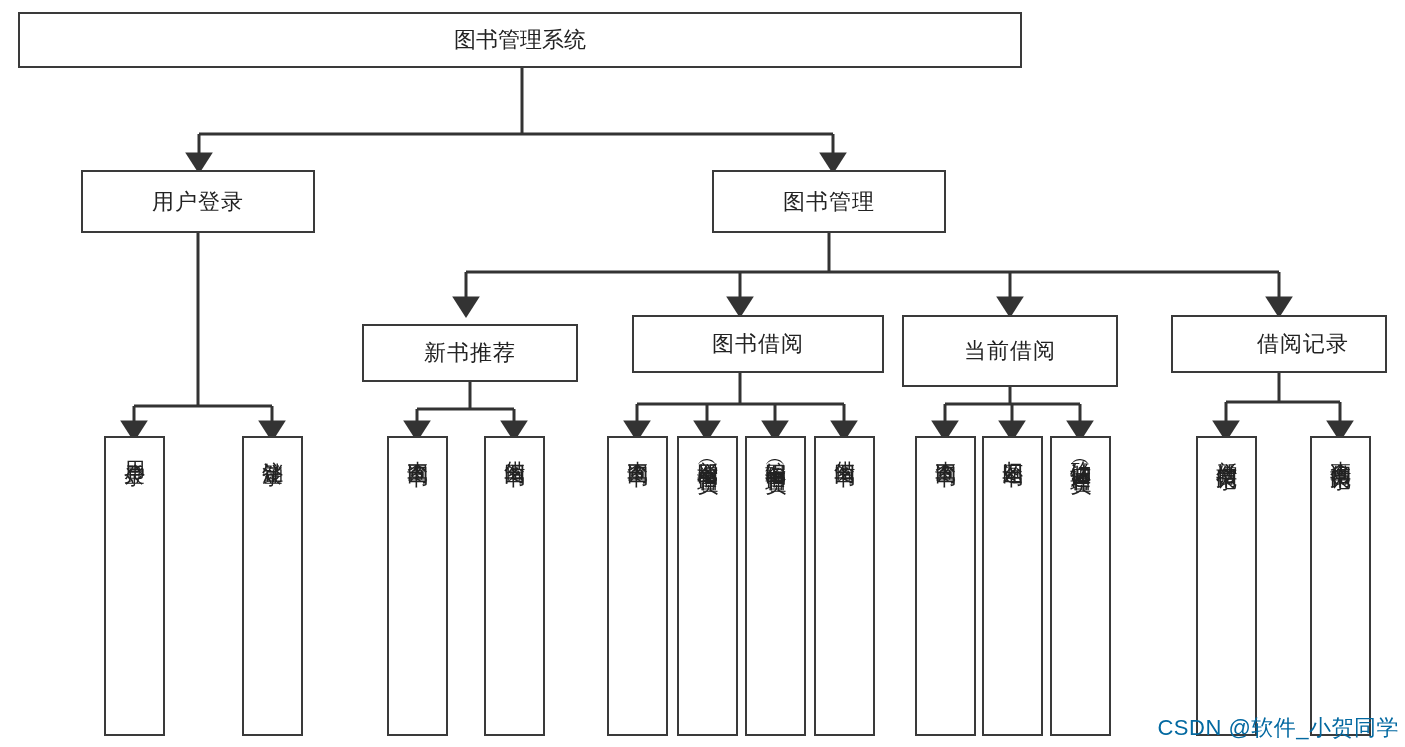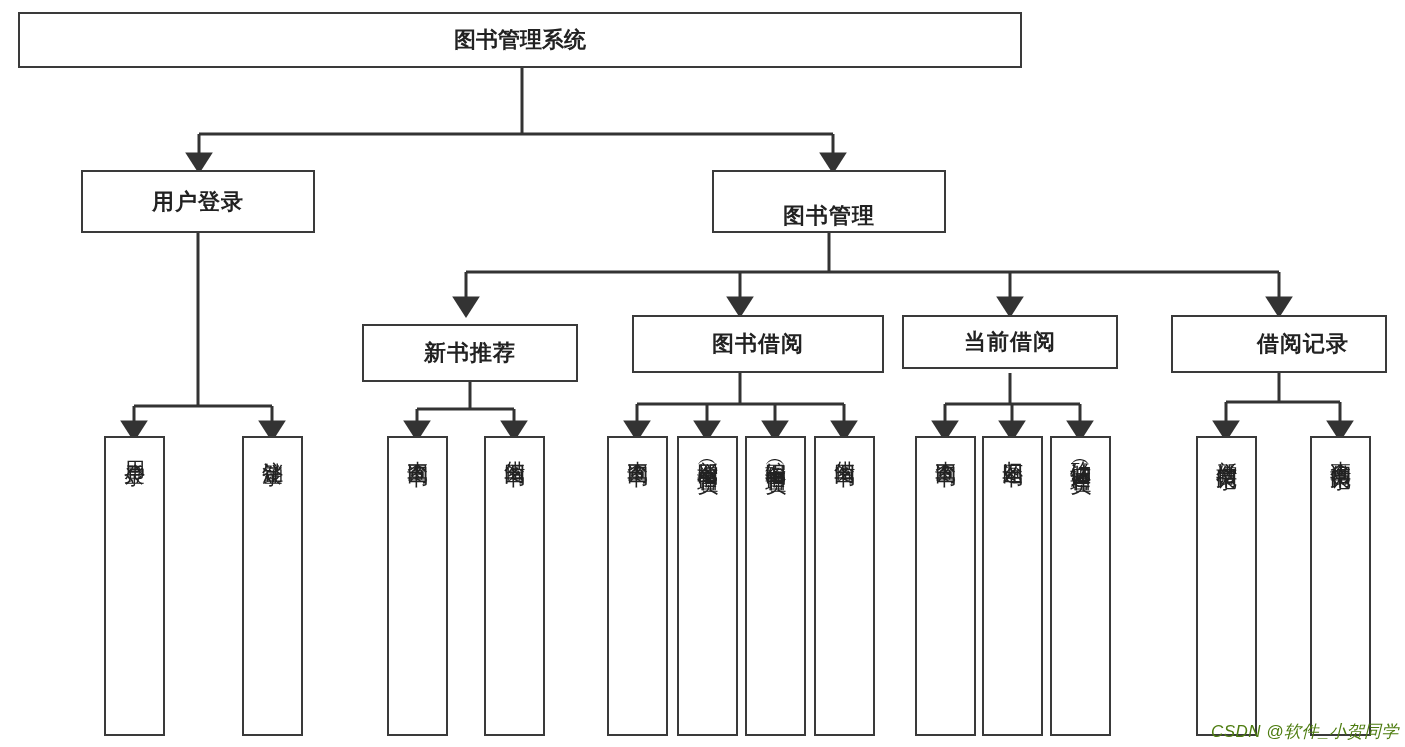--- a/index.html
+++ b/index.html
@@ -27,31 +27,30 @@
   }
   .vtext{
     writing-mode:vertical-rl;
     text-orientation:upright;
     font-size:21px;
     line-height:1.16;
     letter-spacing:2px;
     white-space:nowrap;
     color:#222222;
   }
-  .htext{white-space:nowrap;font-weight:bold;}
+  .htext{white-space:nowrap;}
   .watermark{
     position:absolute;
     right:6px;
     bottom:4px;
-    font-size:17px;
-    color:#4d7c0f;
+    font-size:22px;
+    color:#0369a1;
     letter-spacing:0.5px;
     z-index:3;
     white-space:nowrap;
-    font-style:italic;
   }
 </style>
 </head>
 <body>
 
 <div id="canvas">
 
   <svg id="wires" viewBox="0 0 1405 747">
     <defs>
       <marker id="ah" markerWidth="11" markerHeight="11" refX="3.2" refY="5" orient="auto" markerUnits="strokeWidth">
@@ -102,31 +101,31 @@
     </g>
   </svg>
 
   <div class="node root" style="left:18px; top:12px; width:1004px; height:56px;">
     <span class="htext">图书管理系统</span>
   </div>
 
   <div class="node h" style="left:81px; top:170px; width:234px; height:63px;">
     <span class="htext">用户登录</span>
   </div>
-  <div class="node h" style="left:712px; top:170px; width:234px; height:63px;align-items:flex-end;">
+  <div class="node h" style="left:712px; top:170px; width:234px; height:63px;">
     <span class="htext">图书管理</span>
   </div>
 
   <div class="node h" style="left:362px; top:324px; width:216px; height:58px;">
     <span class="htext">新书推荐</span>
   </div>
   <div class="node h" style="left:632px; top:315px; width:252px; height:58px;">
     <span class="htext">图书借阅</span>
   </div>
-  <div class="node h" style="left:902px; top:315px; width:216px; height:54px;">
+  <div class="node h" style="left:902px; top:315px; width:216px; height:72px;">
     <span class="htext">当前借阅</span>
   </div>
   <div class="node h" style="left:1171px; top:315px; width:216px; height:58px;padding-left:48px;">
     <span class="htext">借阅记录</span>
   </div>
 
   <div class="node v" style="left:104px; top:436px; width:61px; height:300px;">
     <span class="vtext">用户登录</span>
   </div>
   <div class="node v" style="left:242px; top:436px; width:61px; height:300px;">

